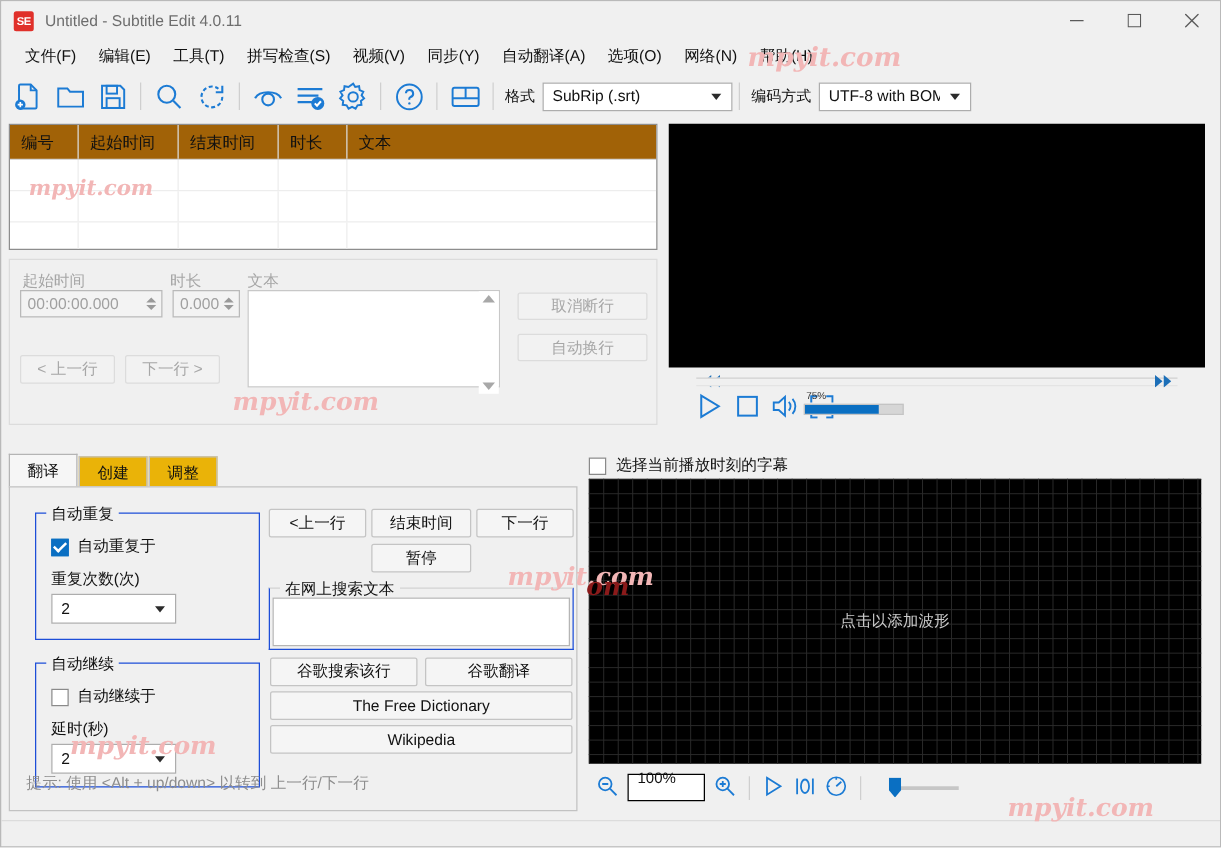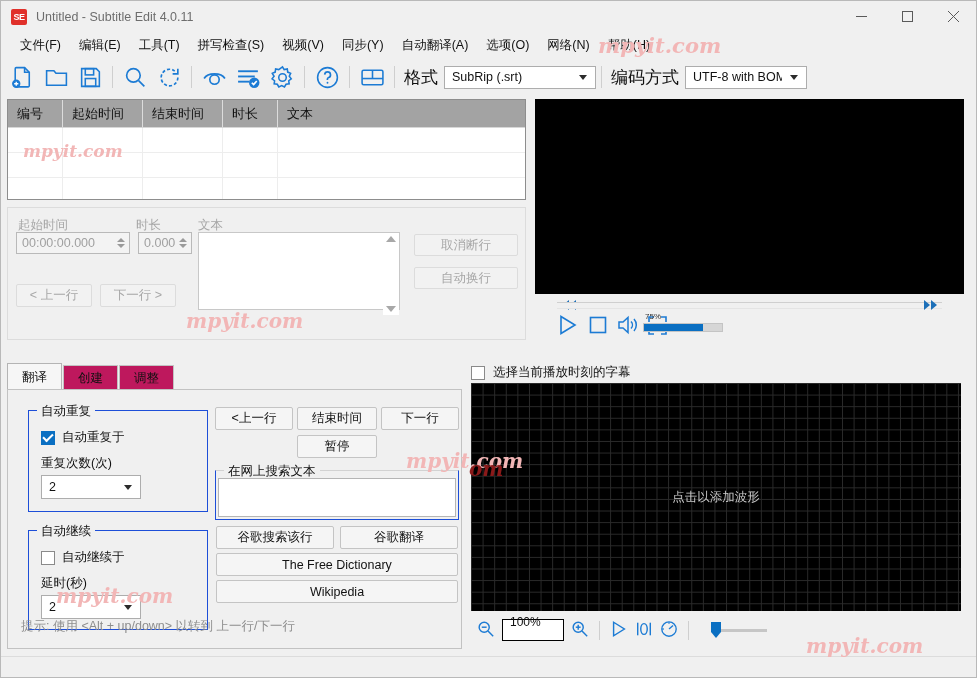--- a/index.html
+++ b/index.html
@@ -70,21 +70,21 @@
   }
   .tb-btn {
     width: 34px; height: 34px;
     display: flex; align-items: center; justify-content: center;
   }
   .tb-sep {
     width: 1px; height: 22px; background: #cfcfcf; margin: 0 5px;
   }
   .tb-icon { display:block; }
   .tb-label {
-    font-size: 17px; color: #111; margin: 0 6px 0 4px;
+    font-size: 12px; color: #111; margin: 0 6px 0 4px;
   }
   .combo {
     box-sizing: border-box;
     height: 23px;
     border: 1px solid #adadad;
     background: #fff;
     display: flex; align-items: center;
     padding: 0 4px 0 7px;
     font-size: 12.5px;
     position: relative;
@@ -103,21 +103,21 @@
   .listview {
     position: absolute; left: 6px; top: 98px; width: 519px; height: 101px;
     box-sizing: border-box;
     border: 1px solid #8d8d8d;
     background: #fff;
     overflow: hidden;
   }
   .lv-header {
     display: flex; height: 27px;
     border-bottom: 1px solid #d7d7d7;
-    background: #a3a3a3;
+    background: #a16207;
   }
   .lv-th {
     box-sizing: border-box;
     border-right: 1px solid #dcdcdc;
     display: flex; align-items: center;
     padding-left: 9px;
     font-size: 13px; color: #111;
     white-space: nowrap;
   }
   .lv-rows { }
@@ -217,21 +217,21 @@
   
   .tabstrip {
     position: absolute; left: 6px; top: 364px; height: 25px;
     display: flex; align-items: flex-end;
   }
   .tab {
     box-sizing: border-box;
     height: 25px; padding: 0 14px;
     display: flex; align-items: center;
     border: 1px solid #c2c2c2; border-bottom: none;
-    background: #be185d; font-size: 12.5px;
+    background: #eab308; font-size: 12.5px;
     margin-right: 1px;
   }
   .tab.active { background: #f6f6f6; height: 27px; border-color: #b4b4b4; }
   .tabbody {
     position: absolute; left: 6px; top: 388px; width: 455px; height: 260px;
     box-sizing: border-box;
     border: 1px solid #c2c2c2;
     background: #f0f0f0;
   }
 

